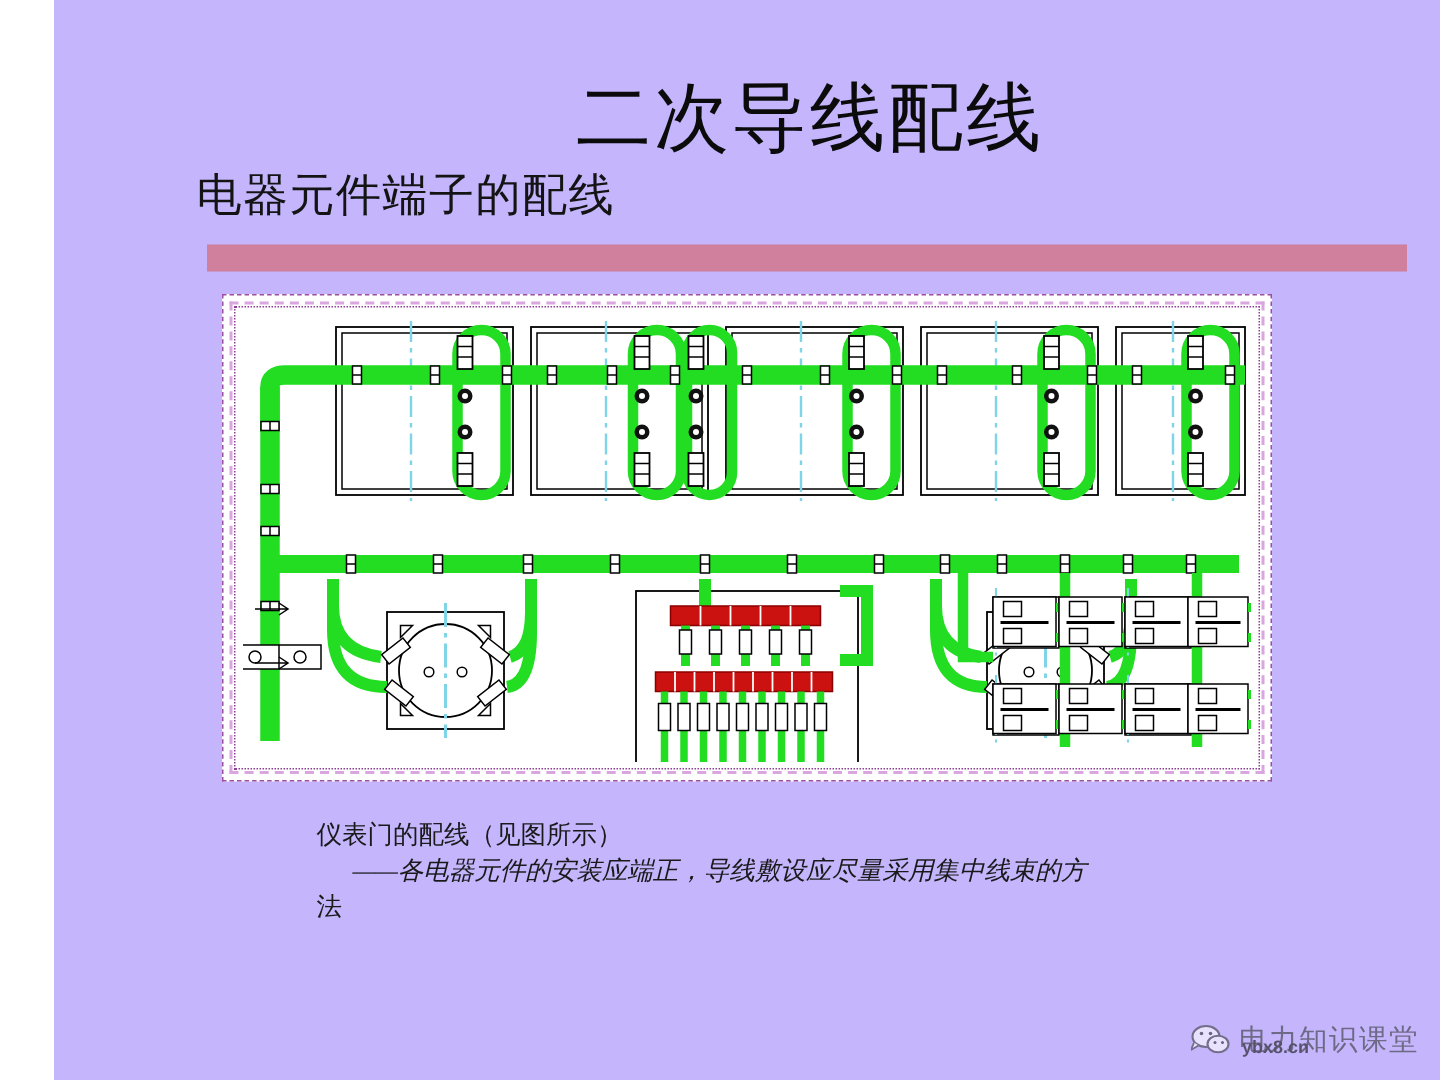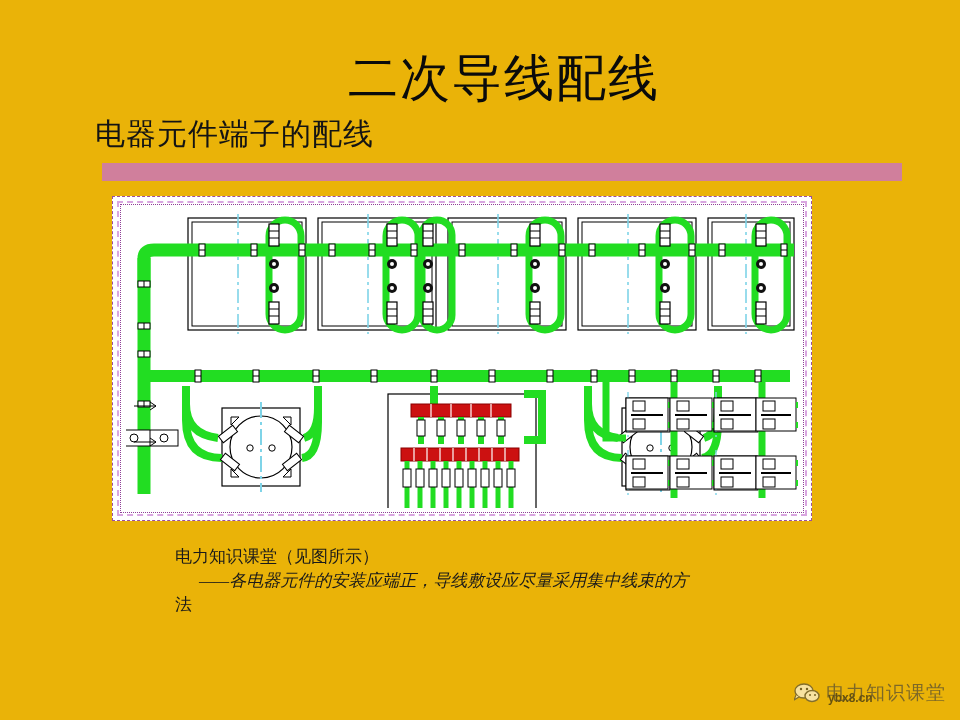--- a/index.html
+++ b/index.html
@@ -3,37 +3,37 @@
 <meta charset="utf-8">
 <style>
   html,body{margin:0;padding:0;}
   body{
     width:960px;height:720px;
     background:#ffffff;
     font-family:"Liberation Serif", "DejaVu Serif", serif;
     overflow:hidden;
     position:relative;
   }
-  #slide{position:absolute;inset:0;background:#eab308;}
+  #slide{position:absolute;inset:0;background:#c4b5fd;margin-left:36px;}
 
   
   .title-main{
     position:absolute;left:0;top:52px;width:660px;
     text-align:right;
     font-size:50px;line-height:1.05;
     color:#0b0b0b;
     font-family:"Liberation Serif","DejaVu Serif",serif;
     letter-spacing:2px;
     white-space:nowrap;
   }
   .title-sub{
     position:absolute;left:95px;top:117px;
     font-size:30px;line-height:1.1;
     color:#141414;
-    font-family:Liberation Sans, sans-serif;
+    font-family:Liberation Mono, monospace;
     letter-spacing:1px;
     white-space:nowrap;
   }
   .accent-bar{
     position:absolute;left:102px;top:163px;
     width:800px;height:18px;
     background:#d07f9c;
   }
 
   
@@ -729,21 +729,21 @@
         <g>
           <path d="M8 198 L30 198 M24 194 L30 198 L24 202" stroke="#000" stroke-width="1" fill="none"></path>
           <path d="M8 234 L30 234 M24 230 L30 234 L24 238" stroke="#000" stroke-width="1" fill="none"></path>
         </g>
 
       </svg>
     </div>
   </div>
 
   <div class="body-text">
-    <span class="l1">电力知识课堂（见图所示）</span>
+    <span class="l1">仪表门的配线（见图所示）</span>
     <span class="l3">——各电器元件的安装应端正，导线敷设应尽量采用集中线束的方</span>
     <span class="l4">法</span>
   </div>
 
   <div class="watermark">
     <svg class="wm-logo" viewBox="0 0 26 20">
       <ellipse cx="10" cy="8" rx="9" ry="7" fill="#fff" stroke="#444" stroke-width="1.4"></ellipse>
       <circle cx="7" cy="6" r="1.2" fill="#333"></circle>
       <circle cx="13" cy="6" r="1.2" fill="#333"></circle>
       <path d="M2 12 L0 17 L5 14" fill="#fff" stroke="#444" stroke-width="1.2"></path>

